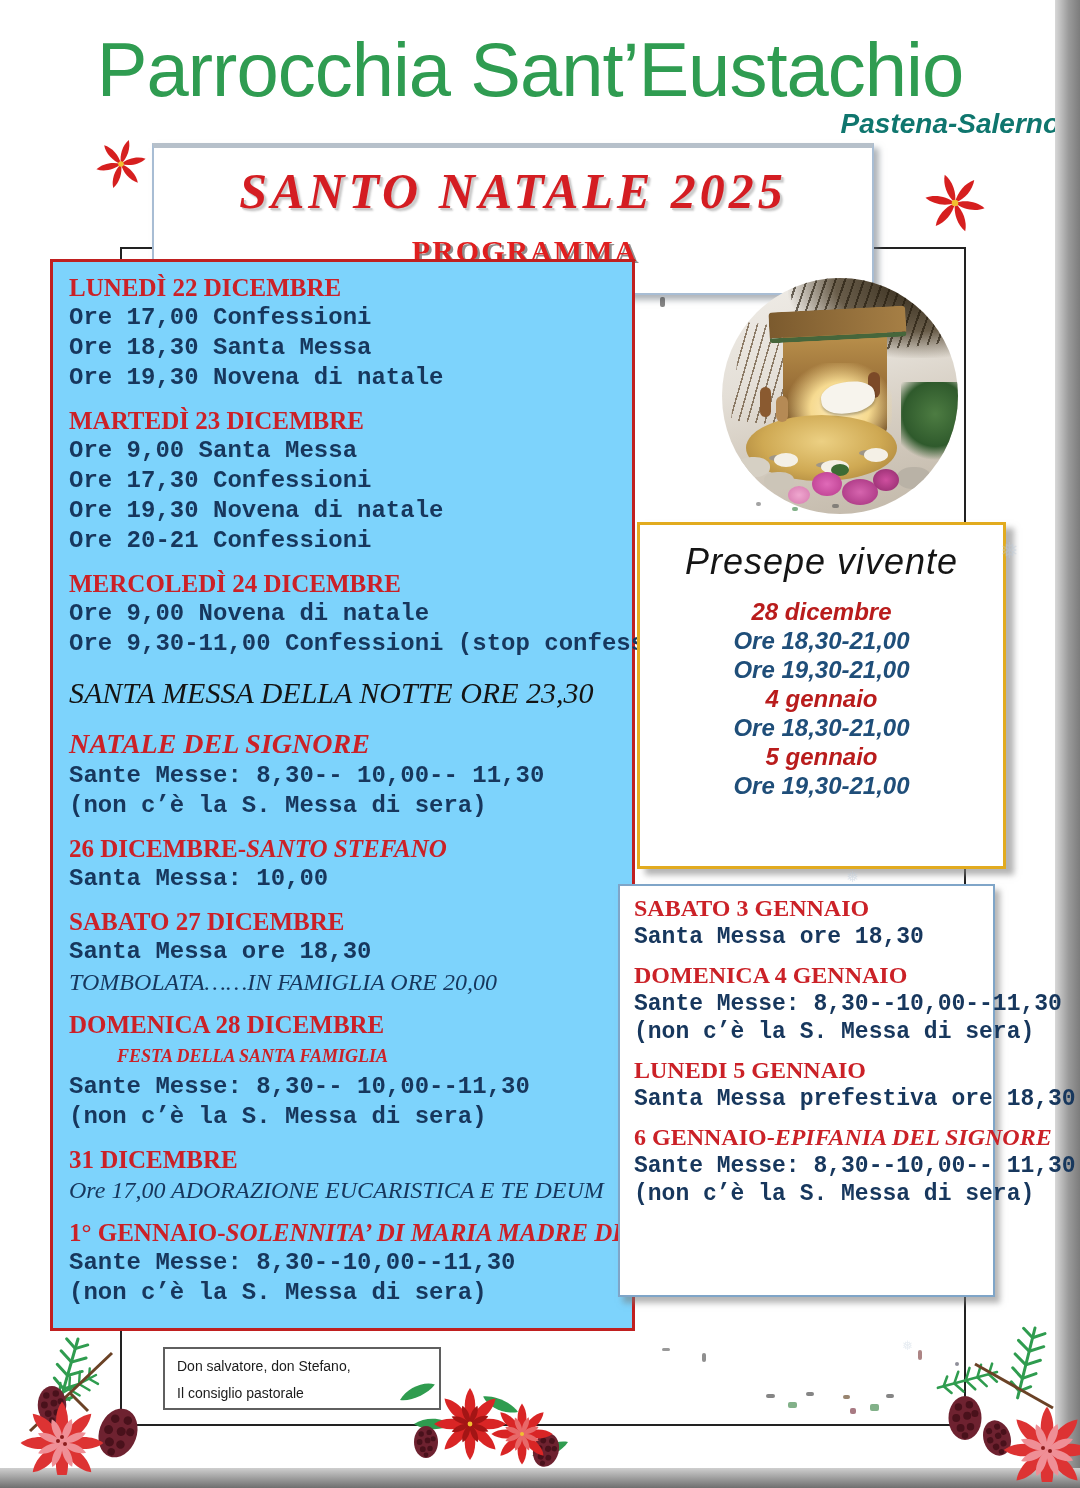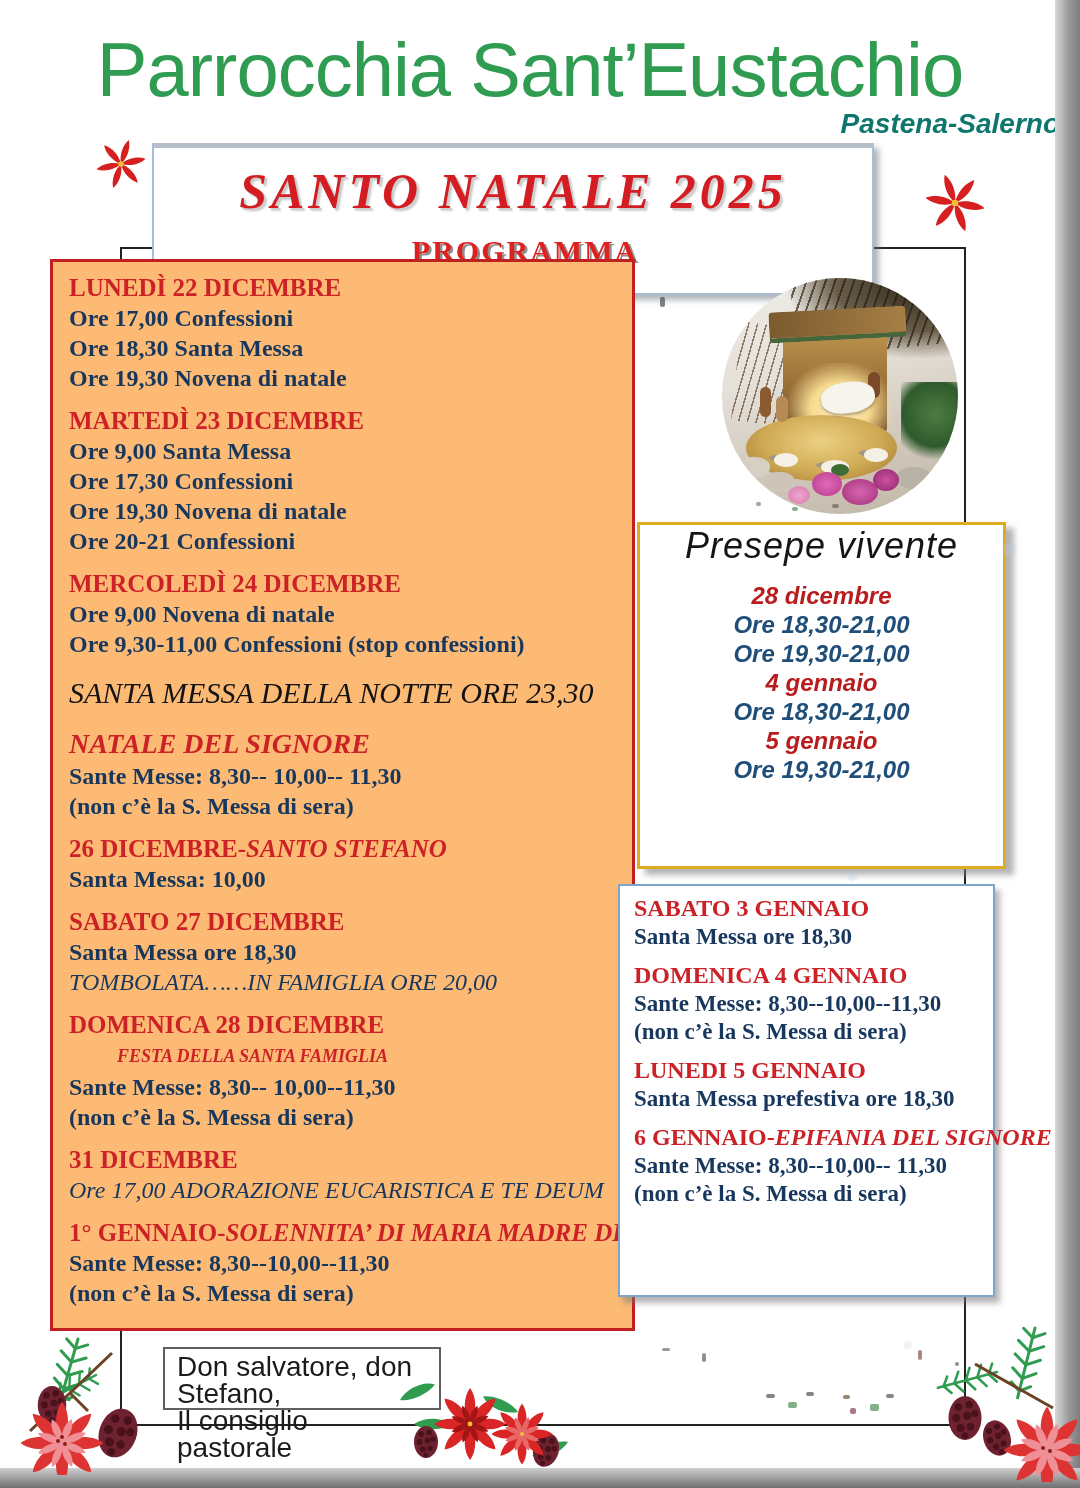--- a/index.html
+++ b/index.html
@@ -30,27 +30,27 @@
   .banner-box{position:absolute;left:152px;top:143px;width:718px;height:145px;background:#fff;
     border:2px solid #a8bdd4;border-top:5px solid #b6c0ca;
     box-shadow:5px 5px 6px rgba(110,118,128,.55);z-index:4;text-align:center;}
   .banner-title{margin-top:14px;font-size:50px;font-weight:bold;font-style:italic;
     letter-spacing:4px;color:#d41d22;
     text-shadow:2px 2px 0 #cdcdcd,3px 3px 2px rgba(0,0,0,.18);}
   .banner-sub{margin-top:14px;font-size:30px;font-weight:bold;letter-spacing:2px;color:#e01f1f;
     text-shadow:2.5px 2px 0 #8f8f8f;padding-left:24px;}
 
   
-  .red-box{position:absolute;left:50px;top:259px;width:585px;height:1072px;background:#fdba74;
+  .red-box{position:absolute;left:50px;top:259px;width:585px;height:1072px;background:#7dd3fc;
     border:3px solid var(--boxred);z-index:5;box-sizing:border-box;
     padding:10px 14px 0 16px;}
   .ln{white-space:nowrap;line-height:30px;font-size:24px;}
   .ln.h{color:var(--red);font-weight:bold;font-size:25px;line-height:31px;}
   .ln.hi{color:var(--red);font-weight:bold;font-style:italic;font-size:18px;line-height:32px;margin-left:48px;}
-  .ln.n{color:var(--navy);font-weight:bold;}
+  .ln.n{color:var(--navy);font-weight:bold;font-family:Liberation Mono, monospace;}
   .ln.ni{color:var(--navy);font-weight:normal;font-style:italic;}
   .ln.big{color:#141414;font-style:italic;font-size:30px;line-height:44px;}
   .ln.ri{color:var(--red);font-weight:bold;font-style:italic;font-size:28px;line-height:34px;}
   .ln.g{height:12px;line-height:12px;}
   .it{font-style:italic;}
 
   
   .photo{position:absolute;left:722px;top:278px;width:236px;height:236px;border-radius:50%;
     overflow:hidden;z-index:6;background:linear-gradient(165deg,#f0ede8 0%,#e4dfd7 40%,#d5cdc1 62%,#c0b6a7 100%);}
   .photo div{position:absolute;}
@@ -85,37 +85,37 @@
   .f2{left:51%;top:85%;width:36px;height:26px;background:radial-gradient(#d664ae,#a3307c);}
   .f3{left:64%;top:81%;width:26px;height:22px;background:radial-gradient(#cf4f9f,#8f2a6b);}
   .f4{left:28%;top:88%;width:22px;height:18px;background:radial-gradient(#efa7cf,#d678ae);}
   .ph-tuft{left:46%;top:79%;width:18px;height:12px;border-radius:50%;background:#3c6b34;}
 
   
   .gold-box{position:absolute;left:637px;top:522px;width:369px;height:347px;background:#fff;
     border:3.5px solid var(--gold);box-shadow:8px 6px 6px rgba(130,130,130,.6);
     z-index:5;box-sizing:border-box;text-align:center;
     font-family:"Liberation Sans",sans-serif;}
-  .gold-title{font-size:36px;font-style:italic;color:#151515;letter-spacing:1px;}
+  .gold-title{margin-top:16px;font-size:36px;font-style:italic;color:#151515;letter-spacing:1px;}
   .gold-list{margin-top:14px;}
   .pd{font-size:24px;font-style:italic;font-weight:bold;color:#b91c1c;line-height:29px;}
   .pt{font-size:24px;font-style:italic;font-weight:bold;color:#1f4e79;line-height:29px;}
 
   
   .blue-box{position:absolute;left:618px;top:884px;width:377px;height:413px;background:#fff;
     border:2.5px solid var(--blueb);box-shadow:5px 6px 6px rgba(120,120,120,.55);
     z-index:5;box-sizing:border-box;padding:8px 10px 0 14px;}
   .blue-box .ln{line-height:28px;font-size:23px;}
   .blue-box .ln.h{font-size:24px;line-height:29px;}
   .blue-box .ln.g{height:10px;line-height:10px;}
 
   
   .credits-box{position:absolute;left:163px;top:1347px;width:278px;height:63px;background:#fff;
     border:2px solid #5f5f5f;z-index:6;box-sizing:border-box;padding:4px 12px;
-    font-family:"Liberation Sans",sans-serif;font-size:28px;color:#1b1b1b;line-height:27px;}
+    font-family:"Liberation Sans",sans-serif;font-size:14px;color:#1b1b1b;line-height:27px;}
 
   
   .deco{position:absolute;z-index:7;}
   .smudge{position:absolute;z-index:6;border-radius:2px;opacity:.6;}
   .flake{position:absolute;z-index:6;color:#bccbdb;font-family:"DejaVu Sans",sans-serif;}
 </style>
 </head>
 <body>
 
 <div class="page">

